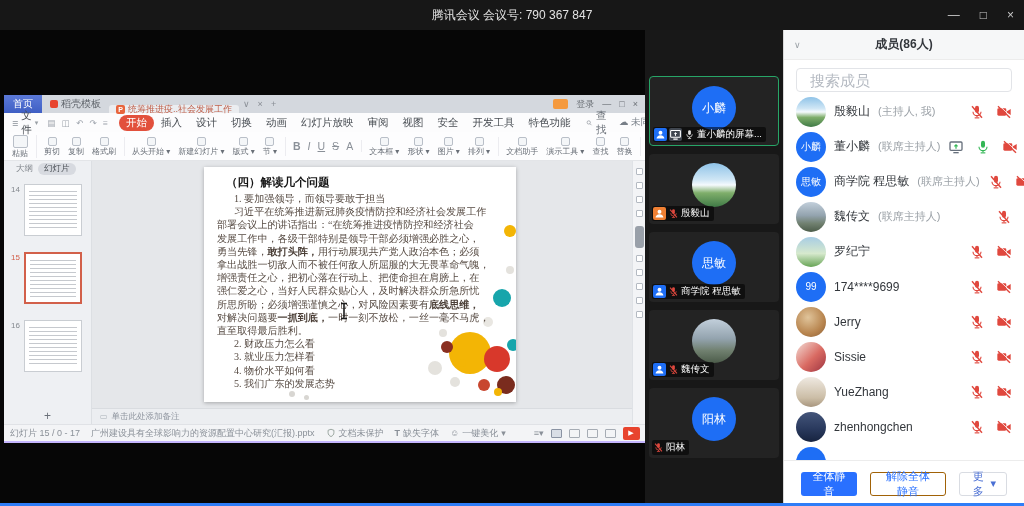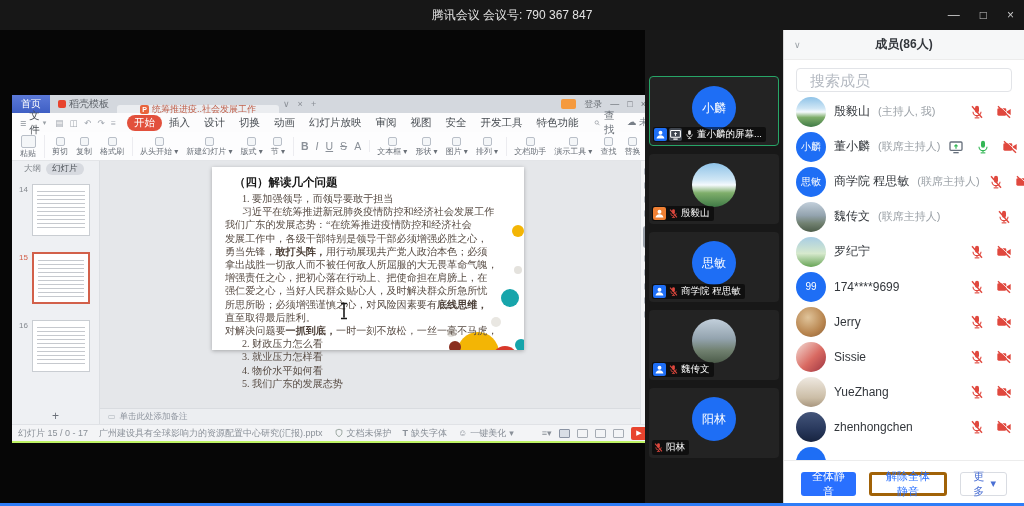--- a/index.html
+++ b/index.html
@@ -11,26 +11,26 @@
   
   #titlebar{position:absolute;left:0;top:0;width:1024px;height:30px;background:#171717;display:flex;align-items:center;justify-content:center}
   .tb-title{font-size:12px;color:#e3e3e3}
   .tb-controls{position:absolute;right:10px;top:0;height:30px;display:flex;align-items:center;gap:20px;color:#c9c9c9;font-size:12px}
   .tb-controls span{cursor:default}
 
   
   #main-stage{position:absolute;left:0;top:30px;width:645px;height:476px;background:#060606}
 
   
-  #wps{position:absolute;left:12px;top:65px;width:641px;height:348px;background:#bef264}
+  #wps{position:absolute;left:4px;top:65px;width:641px;height:348px;background:#c4b5fd}
   .wps-tabbar{height:18px;background:#d4d8de;display:flex;align-items:stretch;font-size:10px;color:#4a4f55}
   .wtab-home{width:38px;background:linear-gradient(180deg,#5b79d8,#3f5fc4);color:#fff;display:flex;align-items:center;justify-content:center}
   .wtab-docer{display:flex;align-items:center;gap:3px;padding:0 8px;color:#5a5f66}
   .docer-ico{width:8px;height:8px;background:#e8442e;border-radius:2px}
-  .wtab-doc{display:flex;align-items:center;gap:3px;padding:0 23px;background:#ebedf0;border-radius:3px 3px 0 0;margin-top:10px;color:#c0614c}
+  .wtab-doc{display:flex;align-items:center;gap:3px;padding:0 7px;background:#ebedf0;border-radius:3px 3px 0 0;margin-top:10px;color:#c0614c}
   .ppt-ico{width:9px;height:9px;background:#e8643c;color:#fff;font-size:7px;font-weight:bold;border-radius:2px;display:flex;align-items:center;justify-content:center}
   .wtab-doc-t{font-size:9px}
   .wtab-g{display:flex;align-items:center;padding:0 4px;color:#8a8f96;font-size:9px}
   .wtab-right{margin-left:auto;display:flex;align-items:center;gap:8px;padding-right:7px}
   .vip{width:15px;height:10px;background:#f59a3e;border-radius:2px}
   .login{font-size:9px;color:#6b7076}
   .wc{color:#6b7076;font-size:9px}
 
   .wps-menubar{height:19px;display:flex;align-items:center;font-size:10.5px;color:#474c52;padding:0 8px;gap:9px;background:#fcfcfd}
   .mfile{display:flex;align-items:center;gap:3px}
@@ -58,21 +58,21 @@
   .trow{display:flex;margin-bottom:16px}
   .trow:first-child{margin-top:8px}
   .tnum{width:20px;text-align:right;padding-right:4px;font-size:8px;padding-top:1px;color:#84898f}
   .tnum.sel{color:#d2604a;font-weight:normal}
   .thumb{width:58px;height:52px;background:#fff;border:1px solid #c9cdd2;position:relative}
   .thumb.sel{border:2px solid #d2604a}
   .tlines{position:absolute;inset:6px 4px 5px 4px;background:repeating-linear-gradient(180deg,#c6c9ce 0 1px,transparent 1px 4px)}
   .lp-add{position:absolute;bottom:0;left:0;right:0;height:16px;display:flex;align-items:center;justify-content:center;color:#6a7078;font-size:12px}
 
   .wps-canvas{flex:1;position:relative}
-  .slide{position:absolute;left:112px;top:6px;width:312px;height:183px;background:#fff;box-shadow:0 1px 4px rgba(0,0,0,.28)}
+  .slide{position:absolute;left:112px;top:6px;width:312px;height:235px;background:#fff;box-shadow:0 1px 4px rgba(0,0,0,.28)}
   .slide-title{position:relative;z-index:2;margin:8px 0 2px 22px;font-size:11.5px;font-weight:bold;color:#141414;font-family:"Liberation Serif","DejaVu Serif",serif;white-space:nowrap}
   #slide-body{position:relative;z-index:2;margin-left:13px;font-size:10.1px;line-height:13.2px;color:#564a42;font-family:"Liberation Serif","DejaVu Serif",serif}
   .sline{white-space:nowrap}
   .sline.ind{padding-left:17px}
   .sline b{color:#4a3e36}
   #slide-dots{position:absolute;inset:0;z-index:1;overflow:hidden}
   .dot{position:absolute;border-radius:50%}
   .notes-bar{position:absolute;left:0;right:0;bottom:0;height:16px;background:#eceef1;border-top:1px solid #d9dce0;display:flex;align-items:center;gap:4px;padding-left:8px;font-size:8.5px;color:#9096a0}
   .notes-ico{font-size:8px;color:#aab0b8}
 
@@ -120,21 +120,21 @@
   .m-search input::placeholder{color:#b5bac2}
   #member-list{position:absolute;top:64px;left:0;right:0;height:366px;overflow:hidden}
   .mrow{height:35px;display:flex;align-items:center;padding:0 12px;gap:8px}
   .m-av{width:30px;height:30px;border-radius:50%;flex:none;display:flex;align-items:center;justify-content:center;color:#fff;font-size:9px}
   .m-name{font-size:12px;color:#33373c;white-space:nowrap}
   .m-role{font-size:11px;color:#9aa0a6;white-space:nowrap}
   .m-ics{margin-left:auto;display:flex;gap:11px;align-items:center}
   .m-footer{position:absolute;bottom:0;left:0;right:0;height:46px;background:#fff;border-top:1px solid #ececec;display:flex;align-items:center;gap:13px;padding:0 17px}
   .btn{height:24px;padding:0 10px;font-size:11px;border-radius:3px;display:flex;align-items:center;gap:4px;font-family:Liberation Sans, sans-serif}
   .btn-primary{background:#2970ff;color:#fff;border:0}
-  .btn-outline{background:#fff;color:#2970ff;border:3px solid #a16207}
+  .btn-outline{background:#fff;color:#2970ff;border:1px solid #a16207}
   .btn-more{background:#fff;color:#4a6fd4;border:1px solid #d9dce2}
 
   #bottom-line{position:absolute;left:0;top:503px;width:1024px;height:3px;background:#2e7df7}
   #cursor{position:absolute;left:338px;top:302px;z-index:40}
 </style>
 </head>
 <body>
 
 <div id="app">
 
@@ -340,29 +340,29 @@
                 <div class="dot" style="left: 235px; top: 162px; width: 8px; height: 8px; background: rgb(228, 226, 221);"></div>
                 <div class="dot" style="left: 302px; top: 99px; width: 8px; height: 8px; background: rgb(228, 226, 221);"></div>
                 <div class="dot" style="left: 279px; top: 150px; width: 10px; height: 10px; background: rgb(233, 231, 226);"></div>
                 <div class="dot" style="left: 85px; top: 224px; width: 6px; height: 6px; background: rgb(216, 214, 210);"></div>
                 <div class="dot" style="left: 99.5px; top: 227.5px; width: 5px; height: 5px; background: rgb(216, 214, 210);"></div>
               </div>
             <div class="slide-title">（四）解读几个问题</div>
             <div id="slide-body">
                 <div class="sline ind">1. 要加强领导，而领导要敢于担当</div>
                 <div class="sline ind">习近平在统筹推进新冠肺炎疫情防控和经济社会发展工作</div>
-                <div class="sline">我们广东的发展态势：“在统筹推进疫情防控和经济社会</div>
+                <div class="sline">部署会议上的讲话指出：“在统筹推进疫情防控和经济社会</div>
                 <div class="sline">发展工作中，各级干部特别是领导干部必须增强必胜之心，</div>
                 <div class="sline">勇当先锋，<b>敢打头阵，</b>用行动展现共产党人政治本色；必须</div>
                 <div class="sline">拿出战胜一切敌人而不被任何敌人所屈服的大无畏革命气魄，</div>
                 <div class="sline">增强责任之心，把初心落在行动上、把使命担在肩膀上，在</div>
                 <div class="sline">强仁爱之心，当好人民群众贴心人，及时解决群众所急所忧</div>
                 <div class="sline">所思所盼；必须增强谨慎之心，对风险因素要有<b>底线思维，</b></div>
+                <div class="sline">对解决问题要<b>一抓到底，</b>一时一刻不放松，一丝一毫不马虎，</div>
                 <div class="sline">直至取得最后胜利。</div>
-                <div class="sline">对解决问题要<b>一抓到底，</b>一时一刻不放松，一丝一毫不马虎，</div>
                 <div class="sline ind">2. 财政压力怎么看</div>
                 <div class="sline ind">3. 就业压力怎样看</div>
                 <div class="sline ind">4. 物价水平如何看</div>
                 <div class="sline ind">5. 我们广东的发展态势</div>
               </div>
           </div>
           <div class="notes-bar">
             <span class="notes-ico">▭</span>
             <span>单击此处添加备注</span>
           </div>

